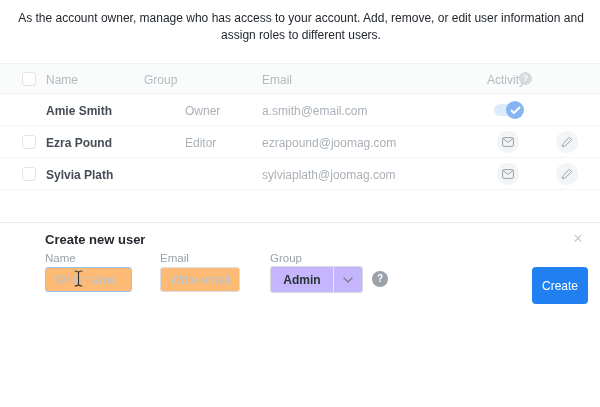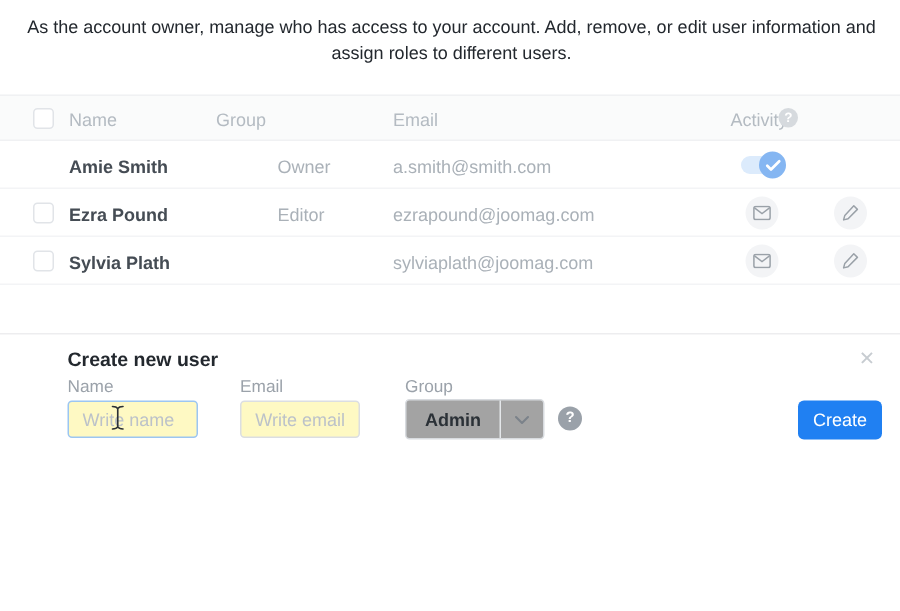--- a/index.html
+++ b/index.html
@@ -70,49 +70,49 @@
     color: #c7ccd1; font-size: 13px; line-height: 16px; text-align: center; cursor: pointer;
   }
   .field-label { position: absolute; top: 29px; font-size: 11.5px; color: #9ba2aa; }
   .lbl-name  { left: 45px; }
   .lbl-email { left: 160px; }
   .lbl-group { left: 270px; }
 
   .text-input {
     position: absolute; top: 44px; height: 25px; border-radius: 3px;
     font-family: "Liberation Sans", sans-serif; font-size: 12px; color: #3a4148;
-    padding: 0 9px; outline: none; background: #fef9c3;
+    padding: 0 9px; outline: none; background: #fdba74;
   }
   .text-input::placeholder { color: #bcc2c9; }
   .input-name  { left: 45px;  width: 87px; border: 1px solid #9cc6f2; }
   .input-email { left: 160px; width: 80px; border: 1px solid #dbdee2; text-align: right; }
 
   .cursor-ibeam { position: absolute; left: 74px; top: 47px; width: 9px; height: 17px; pointer-events: none; }
 
   .dropdown {
     position: absolute; left: 270px; top: 43px; width: 93px; height: 27px;
-    border: 1px solid #d8dbdf; border-radius: 3px; background: #a3a3a3; cursor: pointer;
+    border: 1px solid #d8dbdf; border-radius: 3px; background: #c4b5fd; cursor: pointer;
     display: flex; align-items: center;
   }
   .dropdown-value {
     flex: 1; text-align: center; font-size: 12px; font-weight: bold; color: #2b3137;
   }
   .dropdown-caret {
     width: 29px; height: 100%; border-left: 1px solid #e4e7ea;
     display: flex; align-items: center; justify-content: center;
   }
 
   .help-badge-dark {
     position: absolute; left: 372px; top: 48px; width: 16px; height: 16px;
     border-radius: 50%; background: #9aa1a9; color: #ffffff;
     font-size: 10px; font-weight: bold; text-align: center; line-height: 16px; cursor: pointer;
   }
 
   .create-btn {
-    position: absolute; left: 532px; top: 44px; width: 56px; height: 26px;
+    position: absolute; left: 532px; top: 44px; width: 56px; height: 37px;
     background: #2080f2; border: none; border-radius: 4px; color: #ffffff;
     font-family: "Liberation Sans", sans-serif; font-size: 12px; cursor: pointer;
   }
 </style>
 </head>
 <body>
 
 <div id="app">
 
   <p class="description">As the account owner, manage who has access to your account. Add, remove, or edit user information and assign roles to different users.</p>
@@ -124,21 +124,21 @@
     <span class="hdr-label hdr-email">Email</span>
     <span class="hdr-label hdr-activity">Activity</span>
     <span class="help-badge-light">?</span>
   </div>
 
   <div class="rows">
 
     <div class="row">
       <span class="cell cell-name">Amie Smith</span>
       <span class="cell cell-group">Owner</span>
-      <span class="cell cell-email">a.smith@smith.com</span>
+      <span class="cell cell-email">a.smith@email.com</span>
       <span class="toggle">
         <span class="toggle-track"></span>
         <span class="toggle-knob">
           <svg width="11" height="9" viewBox="0 0 11 9">
               <path d="M1.5 4.5 L4 7 L9.5 1.5" fill="none" stroke="#ffffff" stroke-width="1.8" stroke-linecap="round" stroke-linejoin="round"></path>
             </svg>
         </span>
       </span>
     </div>
 

